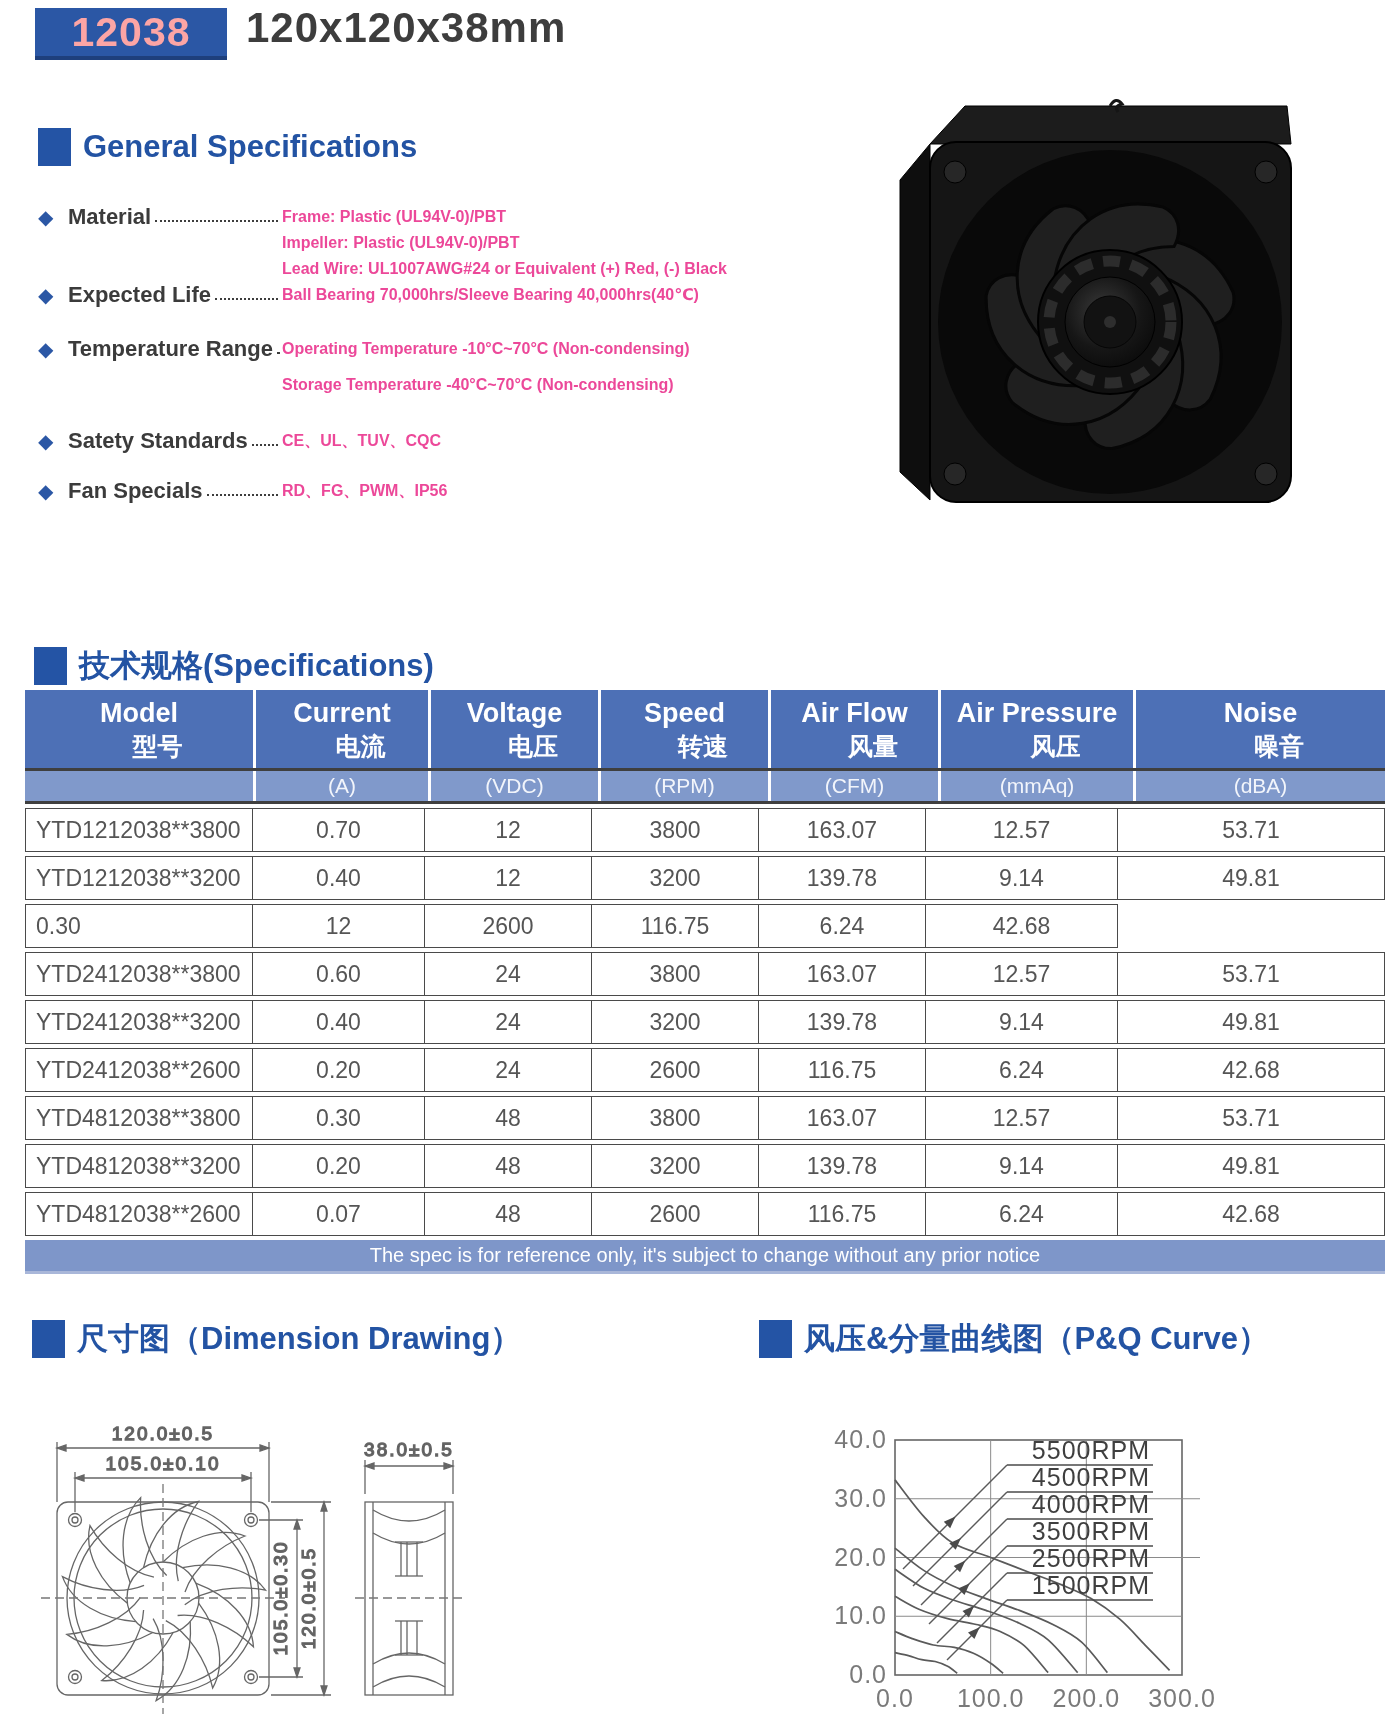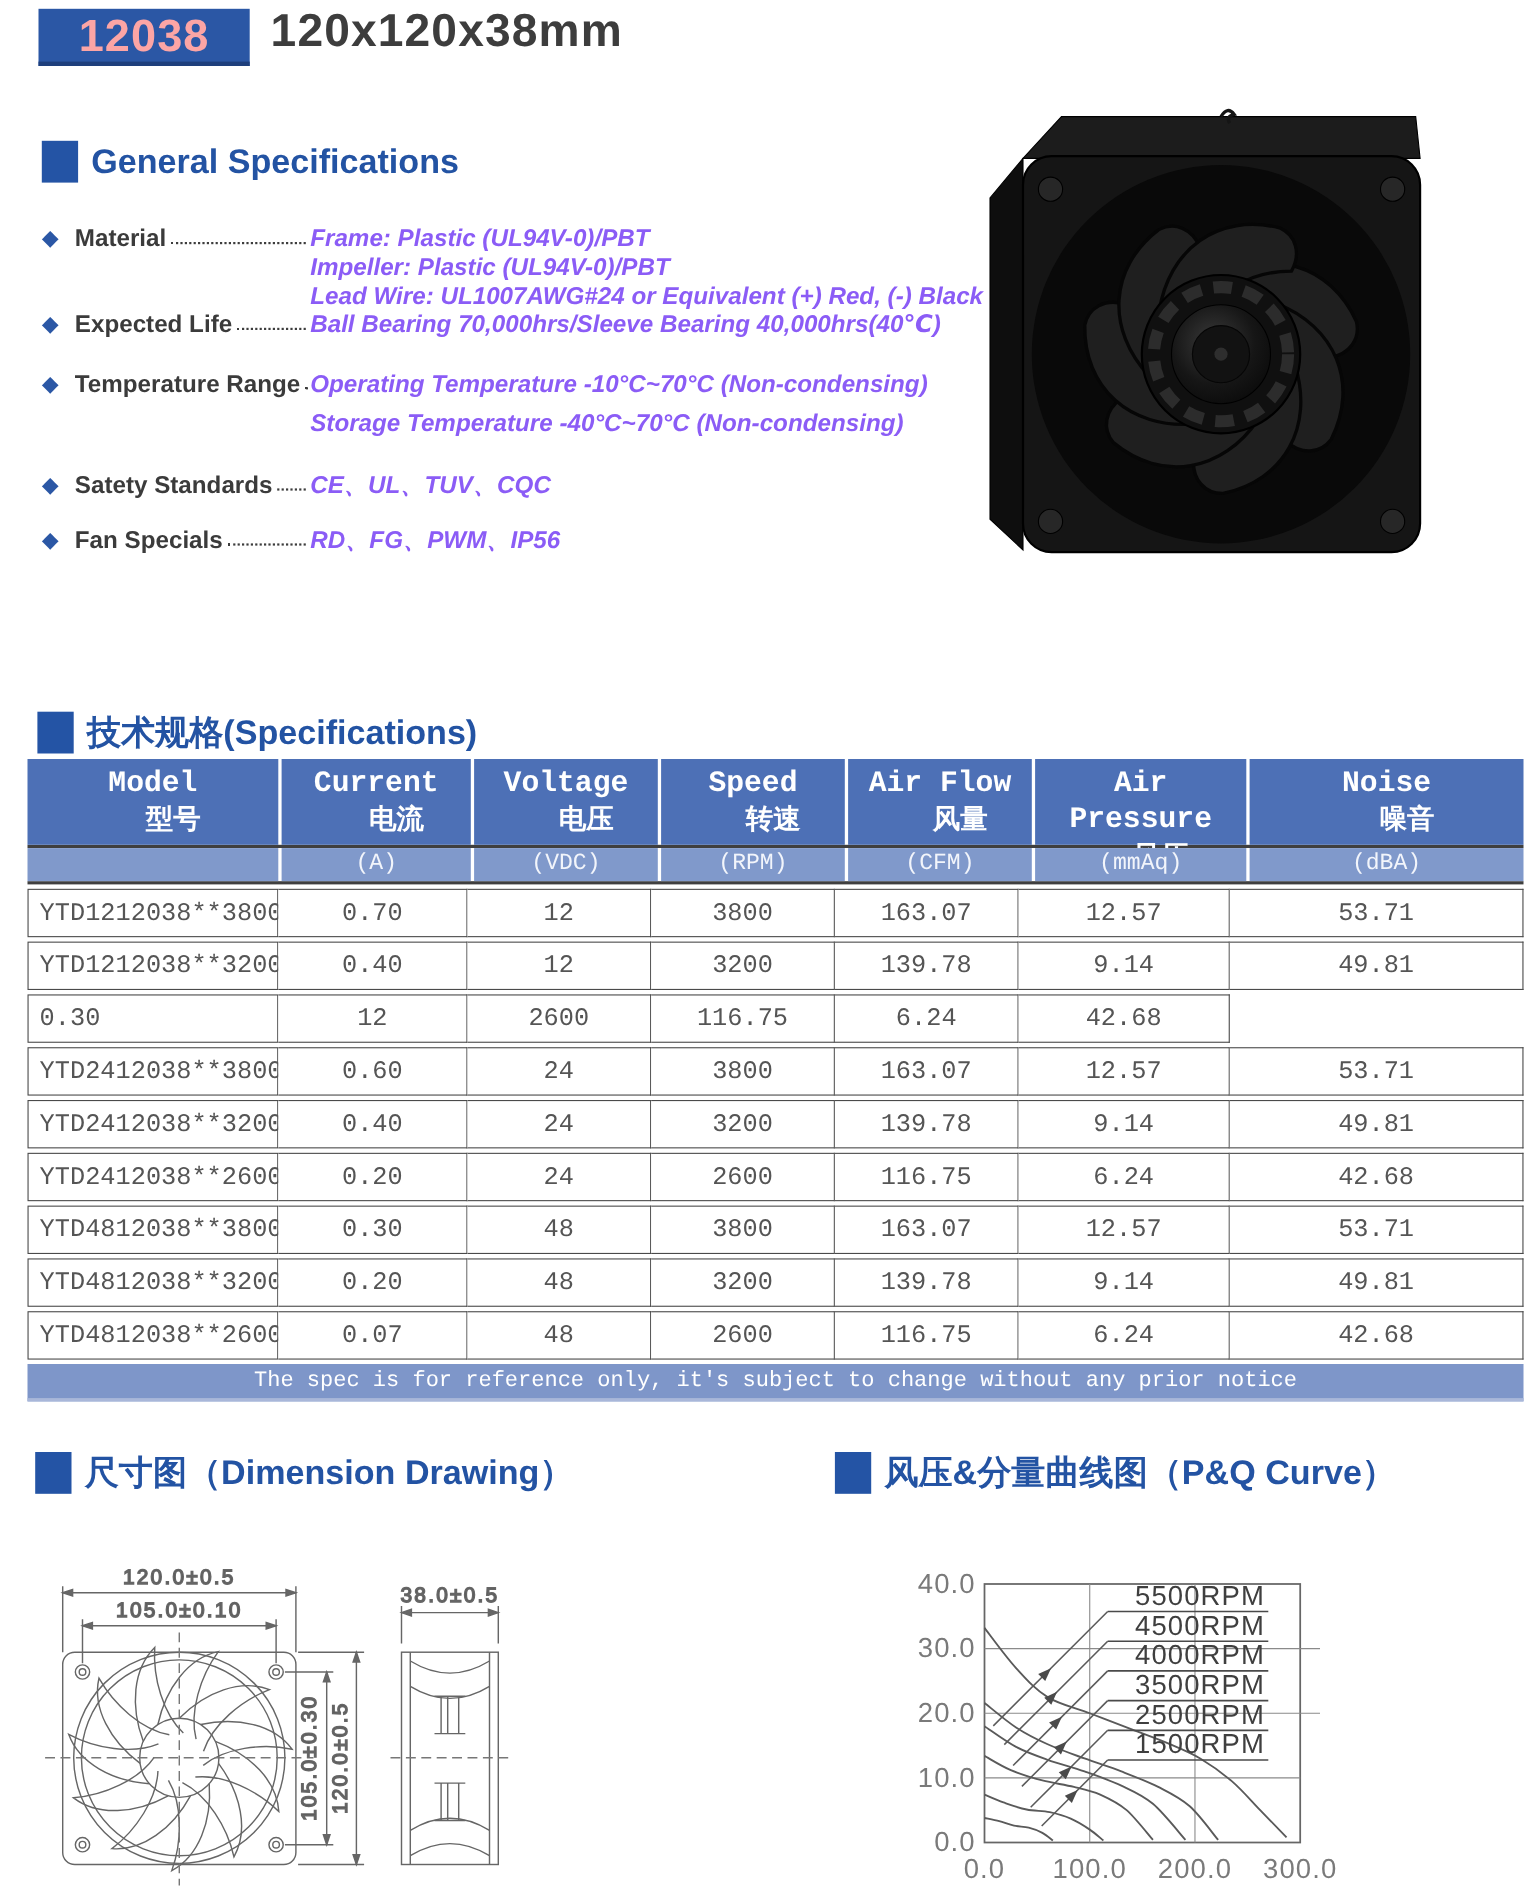--- a/index.html
+++ b/index.html
@@ -18,24 +18,24 @@
   .sect-txt{font-size:31px;font-weight:bold;color:#2353a3;}
 
   
   #spec-list{left:38px;top:196px;width:830px;}
   .spec-row{position:absolute;left:0;display:flex;width:830px;}
   .bullet{width:30px;font-size:20px;color:#2b57a5;flex:0 0 auto;line-height:26px;}
   .label-wrap{width:214px;flex:0 0 auto;display:flex;}
   .spec-label{font-size:22px;font-weight:bold;color:#3b3b3b;white-space:nowrap;line-height:26px;}
   .dots{flex:1;border-bottom:2px dotted #3d3d3d;height:16px;margin:0 4px 0 4px;}
   .spec-vals{flex:1;}
-  .spec-val{font-size:22px;font-weight:bold;color:#8b5cf6;line-height:26px;white-space:nowrap;font-style:italic;}
+  .spec-val{font-size:16px;font-weight:bold;color:#ec4899;line-height:26px;white-space:nowrap;}
 
   
-  #spec-table{left:25px;top:690px;width:1360px;font-family:Liberation Mono, monospace;}
+  #spec-table{left:25px;top:690px;width:1360px;}
   .t-grid{display:grid;grid-template-columns:228px 172px 167px 167px 167px 192px 1fr;}
   .head-grid{grid-gap:0 3px;background:#fff;}
   .h-cell{background:#4d70b6;color:#fff;text-align:center;padding-top:7px;height:71px;}
   .h-en{font-size:27px;font-weight:bold;line-height:33px;}
   .h-zh{font-size:25px;font-weight:bold;line-height:33px;padding-left:37px;}
   #unit-wrap{border-top:3px solid #3f3f3f;border-bottom:3px solid #3f3f3f;margin-top:0px;background:#fff;}
   .u-cell{background:#8099cb;color:#f2f5fb;text-align:center;font-size:21px;height:30px;line-height:30px;}
   .t-row{margin-top:4px;}
   .t-cell{border:1px solid #4a4a4a;border-left:none;height:42px;line-height:42px;text-align:center;
           font-size:23px;color:#555;background:#fff;}

